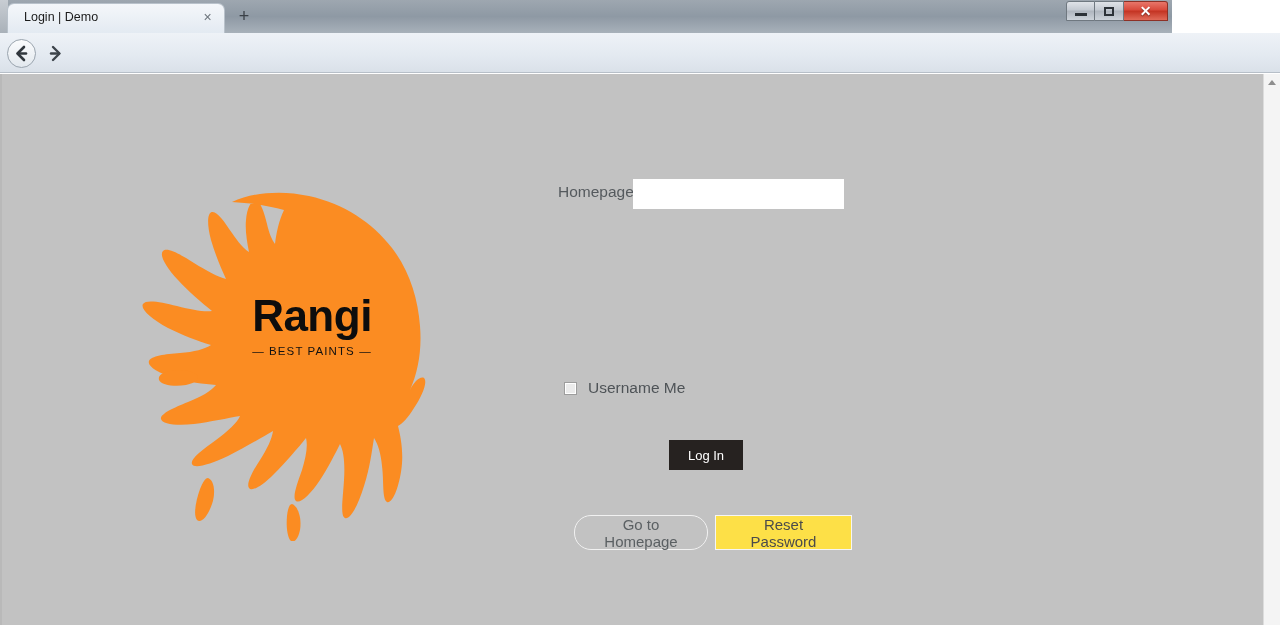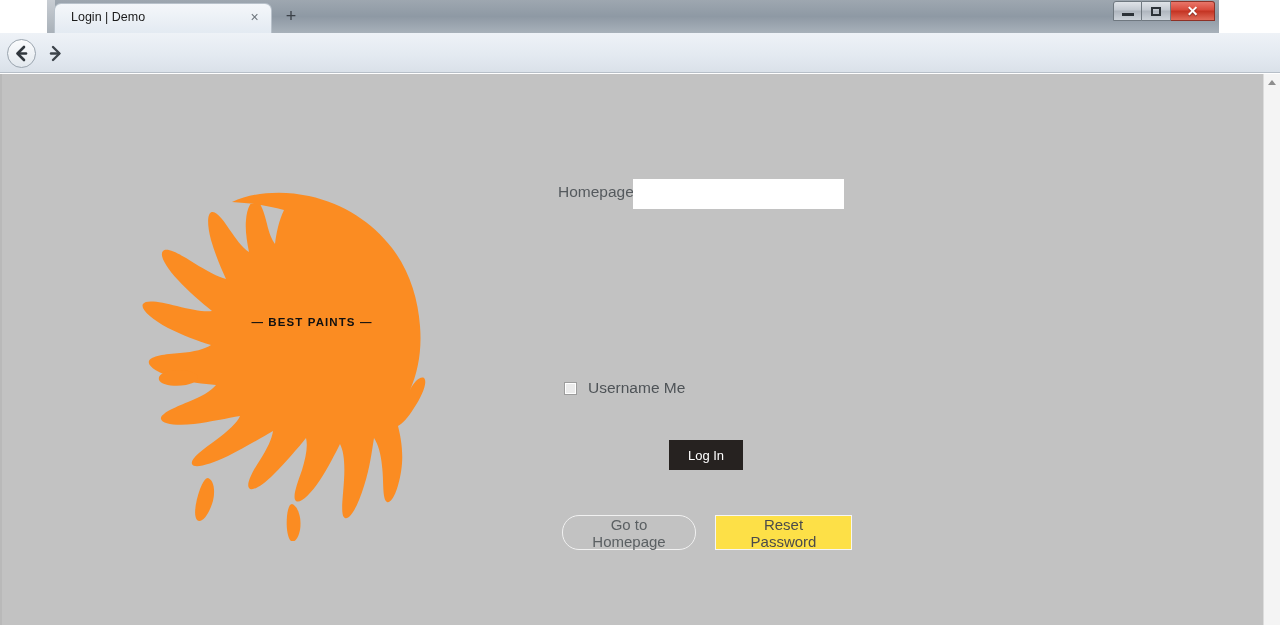--- a/index.html
+++ b/index.html
@@ -18,21 +18,20 @@
     background: #ffffff;
   }
 
   
   .tabstrip {
     position: absolute;
     left: 0; top: 0;
     width: 1172px; height: 33px;
     background: linear-gradient(to bottom, #9ea7b0 0%, #8e99a4 50%, #a8b1ba 100%);
     background-color: #9aa3ad;
-    margin-left: 47px;
   }
   .tabstrip-left-fade {
     position: absolute;
     left: 0; top: 0; width: 8px; height: 33px;
     background: linear-gradient(to bottom, #c8cdd3, #a9b1b9);
   }
 
   .tab {
     position: absolute;
     left: 7px; top: 3px;
@@ -329,24 +328,24 @@
   }
   .logo-name {
     font-family: "Liberation Sans", sans-serif;
     font-size: 44px;
     font-weight: bold;
     color: #0d0d0d;
     letter-spacing: -0.5px;
     line-height: 44px;
   }
   .logo-tag {
-    margin-top: 22px;
+    margin-top: 7px;
     font-family: "Liberation Sans", sans-serif;
     font-size: 11.5px;
-    font-weight: bold;
+    font-weight: normal;
     color: #111111;
     letter-spacing: 1.1px;
     white-space: nowrap;
   }
 
   
   .form {
     position: absolute;
     left: 558px; top: 105px;
     width: 400px;
@@ -425,21 +424,21 @@
     height: 35px;
     background: transparent;
     border: 1px solid #f1f1f1;
     color: #5b6063;
     font-size: 15px;
     font-family: "Liberation Sans", sans-serif;
     cursor: pointer;
     padding: 0 16px;
     box-sizing: border-box;
   }
-  .btn-homepage { left: 4px; width: 134px; border-radius: 17px; }
+  .btn-homepage { left: 16px; width: 134px; border-radius: 17px; }
   .btn-reset {
     left: 157px;
     width: 137px;
     background: #fde047;
     color: #4b4b4b;
     border: 1px solid #f5f5f5;
   }
 </style>
 </head>
 <body>
@@ -610,20 +609,21 @@
           C70 201 57 199 55 194 C54 190 57 188 62 186 Z"></path>
         <path fill="#fb8c22" d="
           M188 318 C194 320 198 332 196 344 C194 354 189 358 186 354
           C182 348 182 332 184 324 C185 320 186 318 188 318 Z"></path>
         <path fill="#fb8c22" d="
           M104 292 C110 294 112 306 108 318 C104 330 97 338 93 334
           C89 329 92 314 96 303 C99 296 101 292 104 292 Z"></path>
       </svg>
 
       <div class="logo-wordmark">
+        <div class="logo-name">Rangi</div>
         <div class="logo-tag">— BEST PAINTS —</div>
       </div>
     </div>
 
     <div class="form">
 
 
       <div class="field-row" id="row-pass">
         <div class="field-label">Homepage</div>
         <input class="field-input" type="password" placeholder="" style="">

